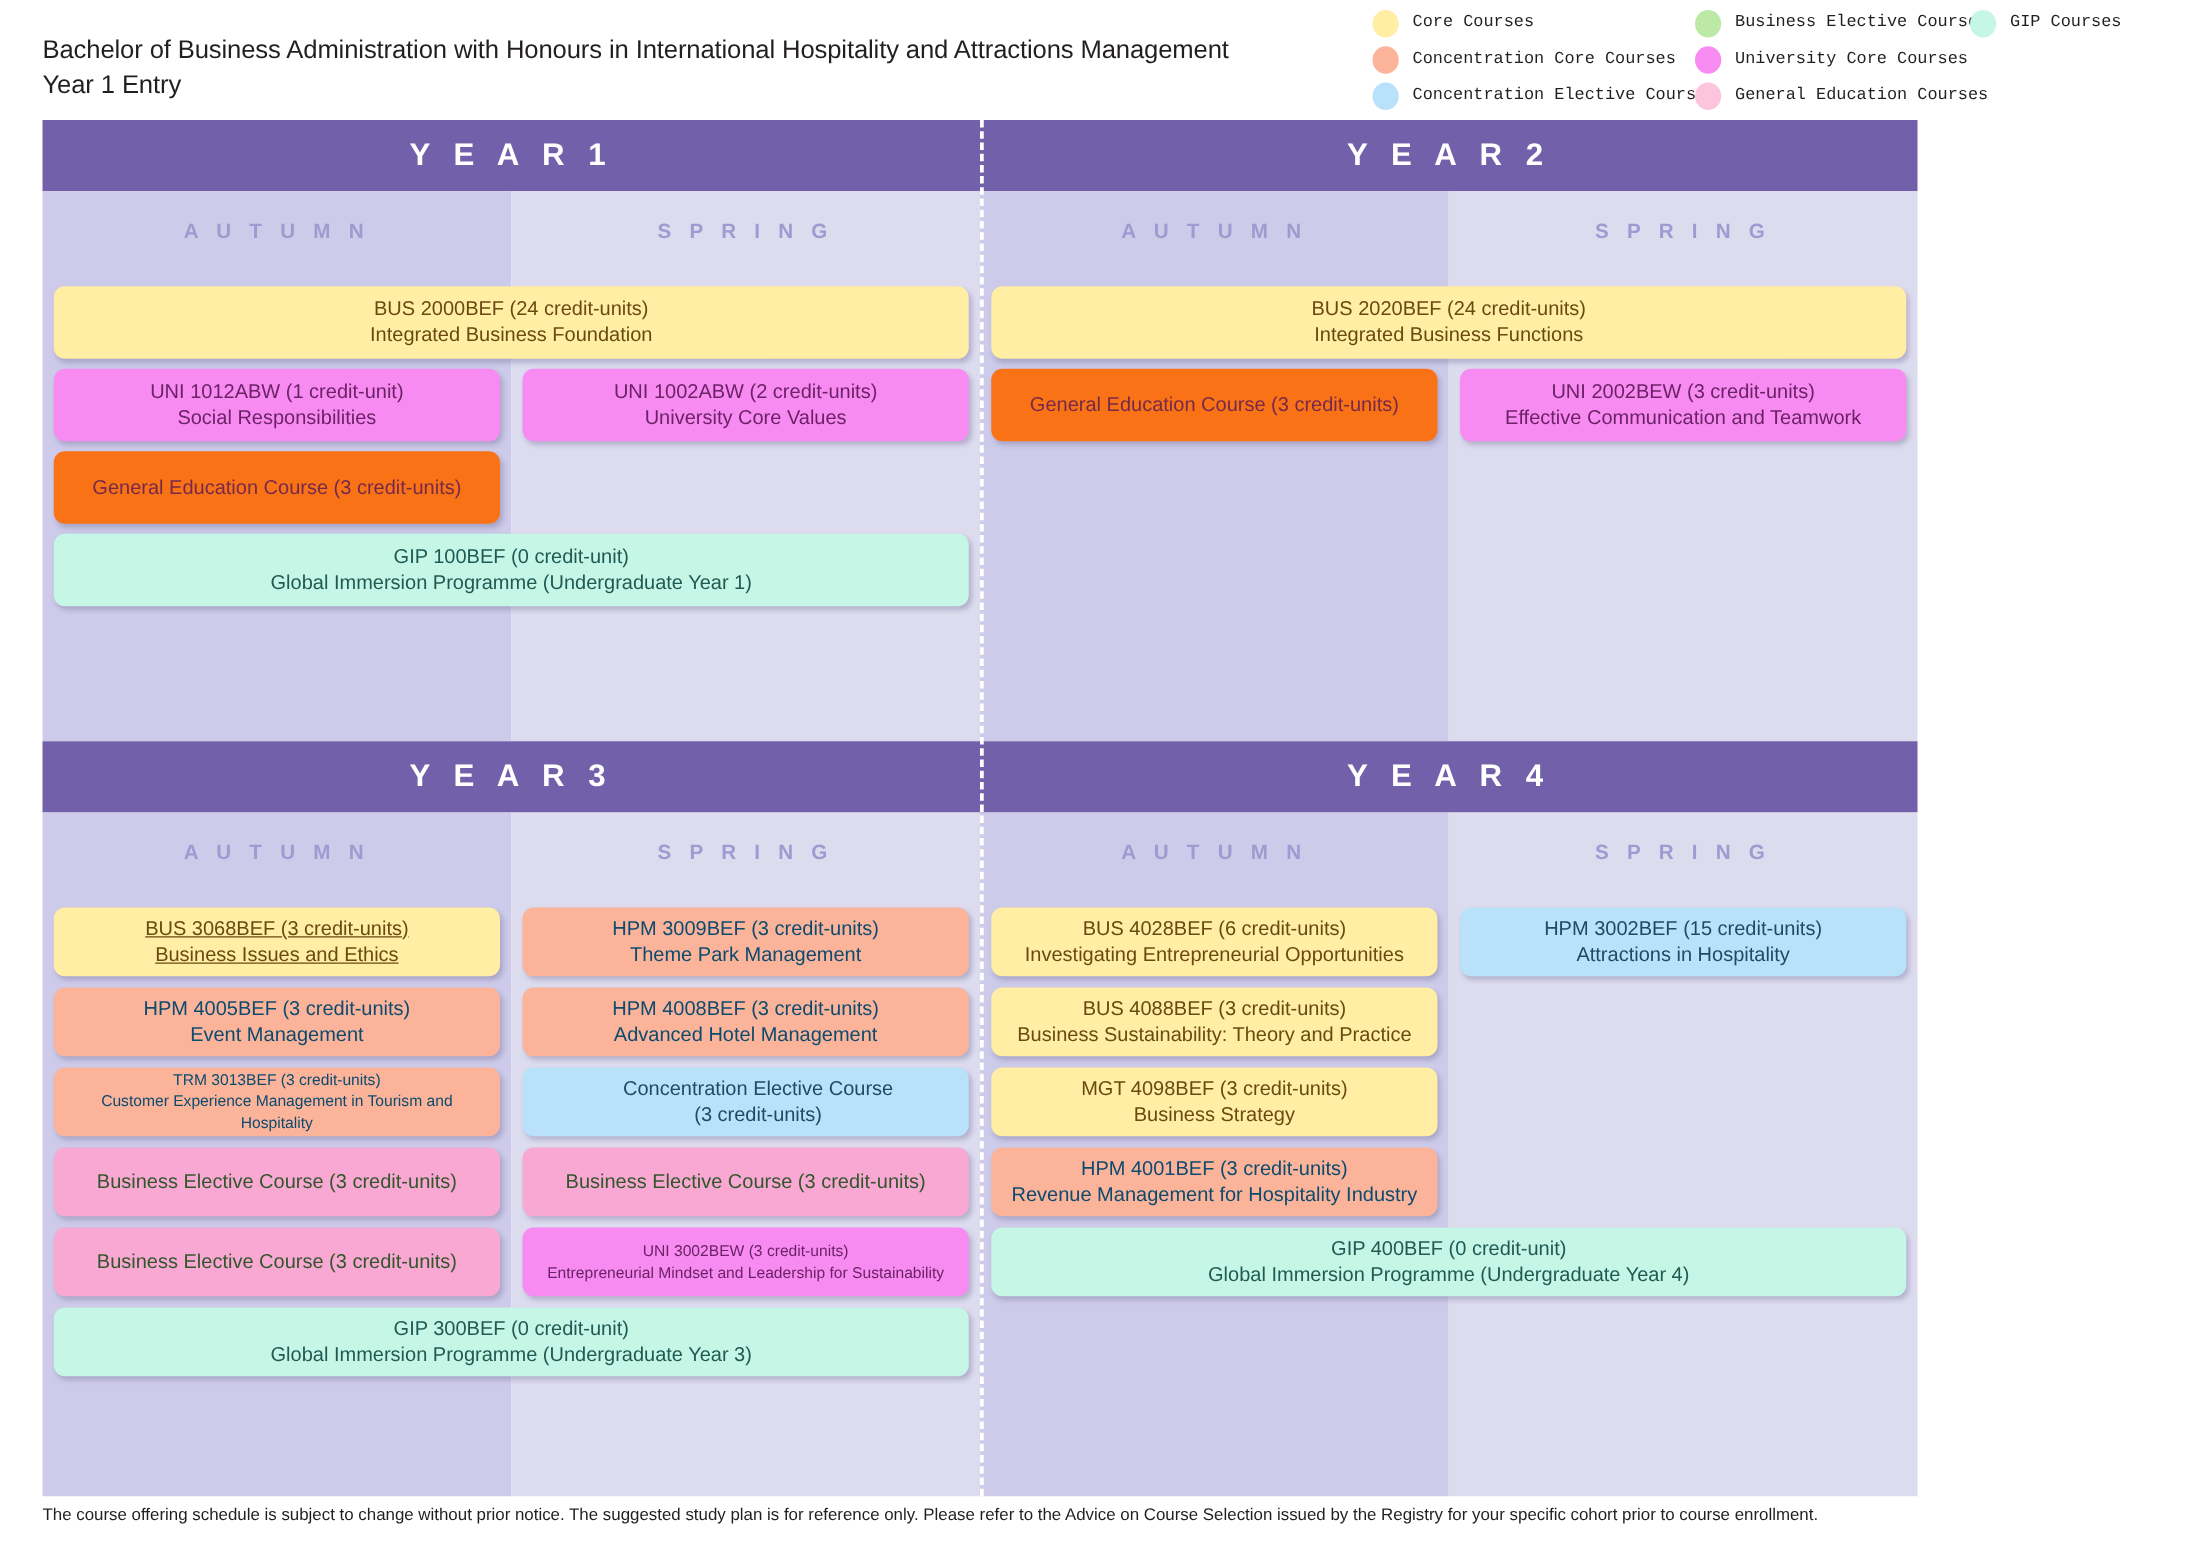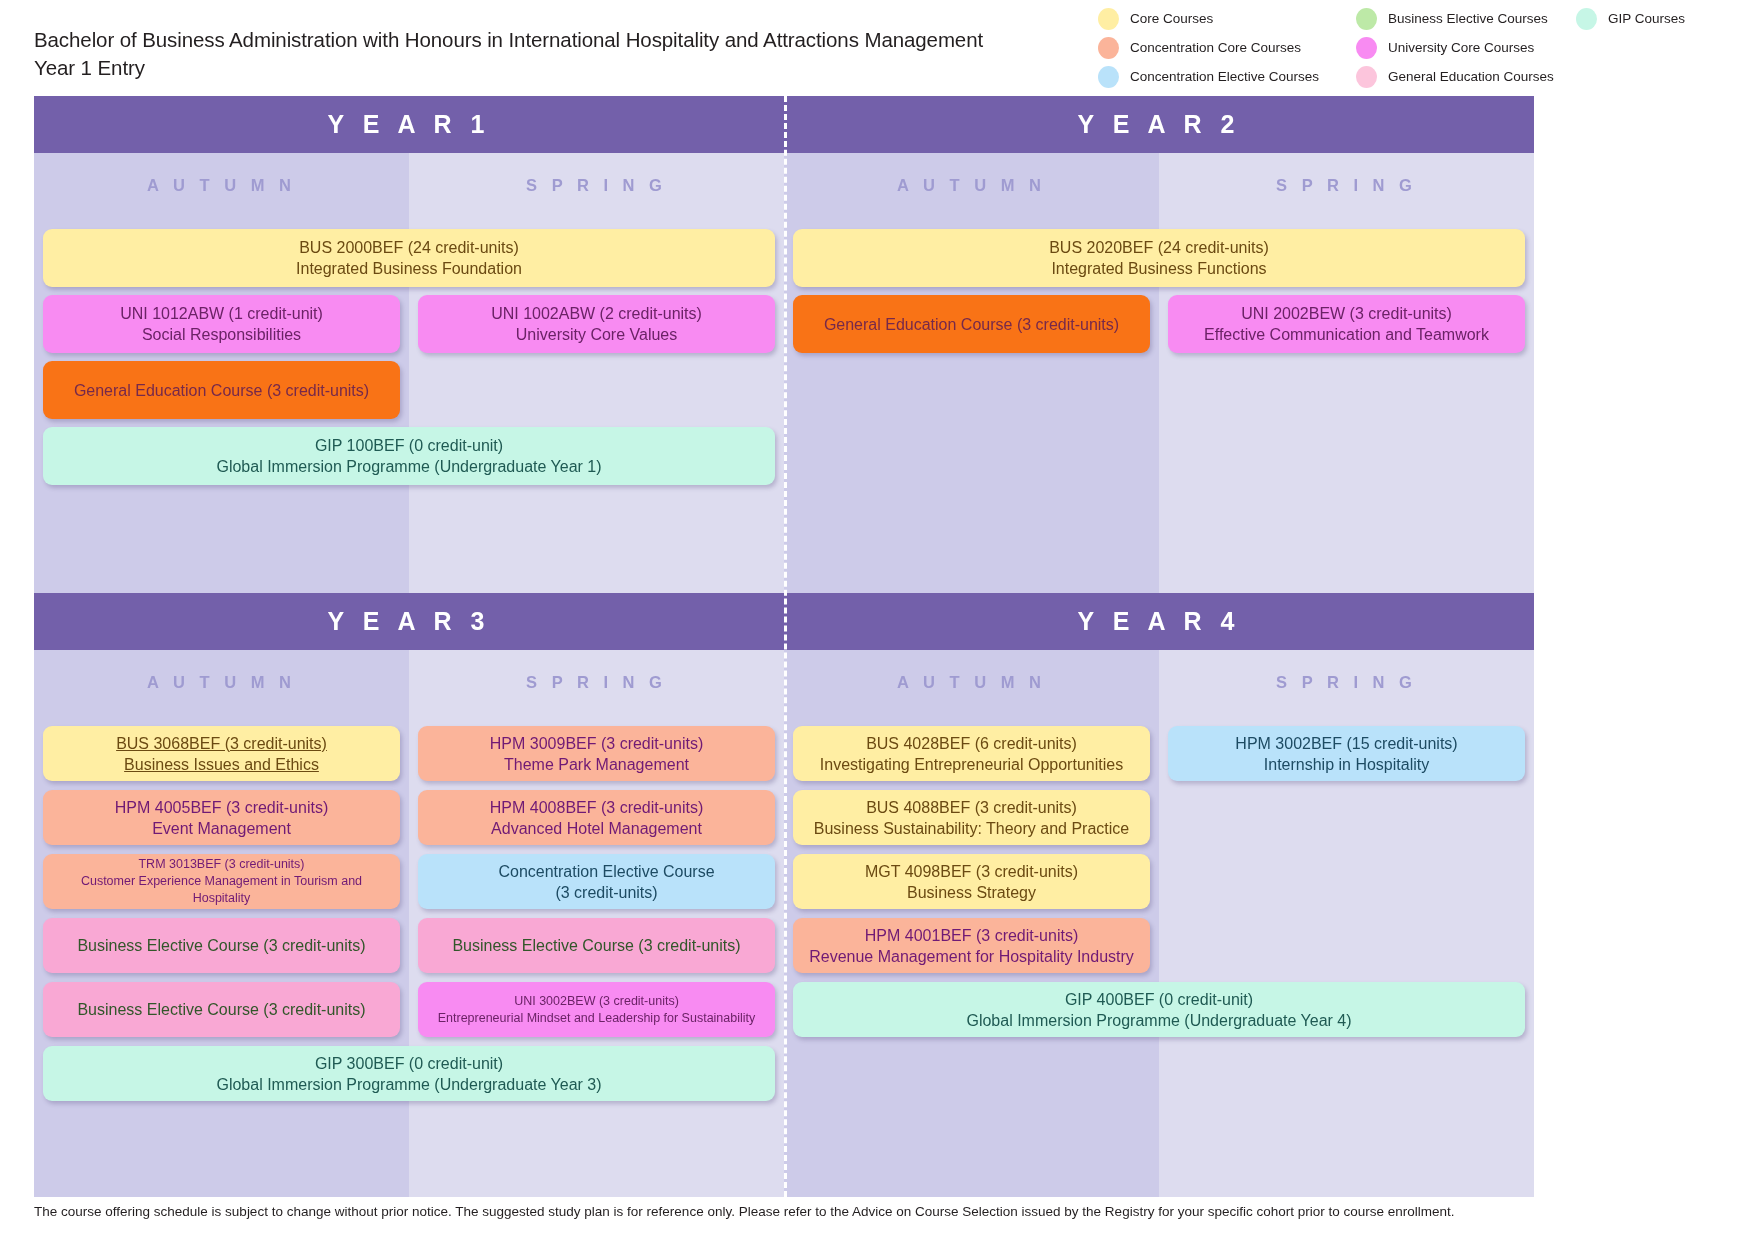--- a/index.html
+++ b/index.html
@@ -24,21 +24,21 @@
   .title-line{display:block;}
 
   .legend{
     position:absolute;left:1098px;top:4px;width:650px;height:88px;
   }
   .legend-col{position:absolute;top:0;}
   .legend-col.c1{left:0;width:250px;}
   .legend-col.c2{left:258px;width:220px;}
   .legend-col.c3{left:478px;width:170px;}
   .legend-item{
-    display:flex;align-items:center;height:29px;
+    display:flex;align-items:center;height:29px;font-family:Liberation Mono, monospace;
   }
   .swatch{
     width:21px;height:22px;border-radius:50%;flex:0 0 auto;margin-right:11px;
   }
   .legend-label{font-size:13.5px;color:#231f20;white-space:nowrap;}
 
   
   .grid{
     position:absolute;left:34px;top:96px;width:1500px;height:1101px;
   }
@@ -78,21 +78,21 @@
   }
   .box .l1,.box .l2{display:block;width:100%;}
   .box .l1{font-size:16px;line-height:21px;}
   .box .l2{font-size:16px;line-height:21px;}
   .box.small .l1{font-size:12.5px;line-height:17px;}
   .box.small .l2{font-size:12.5px;line-height:17px;}
   .box.one .l1{font-size:16px;}
 
   
   .c-core      {background:#ffeea3;color:#6b4a12;}
-  .c-conccore  {background:#fbb49a;color:#701a75;}
+  .c-conccore  {background:#fbb49a;color:#0c4a6e;}
   .c-concelec  {background:#b9e2fa;color:#1d4b63;}
   .c-buselec   {background:#f9a8d4;color:#32562a;}
   .c-unicore   {background:#f88bf2;color:#6b2266;}
   .c-gened     {background:#f97316;color:#76294b;align-items:center;}
   .c-gip       {background:#c6f6e6;color:#1f5a53;}
 
   
   .vdash{
     position:absolute;left:784px;top:96px;width:0;height:1101px;
     border-left:3px dashed #ffffff;
@@ -273,21 +273,21 @@
             <div class="season">S P R I N G</div>
           </div>
         </div>
         <div class="body">
           <div class="box c-core" style="left: 9px; top: 76px; width: 357px; height: 55px;">
             <span class="l1">BUS 4028BEF (6 credit-units)</span>
             <span class="l2">Investigating Entrepreneurial Opportunities</span>
           </div>
           <div class="box c-concelec" style="left: 384px; top: 76px; width: 357px; height: 55px;">
             <span class="l1">HPM 3002BEF (15 credit-units)</span>
-            <span class="l2">Internship in Hospitality</span>
+            <span class="l2">Attractions in Hospitality</span>
           </div>
           <div class="box c-core" style="left: 9px; top: 140px; width: 357px; height: 55px;">
             <span class="l1">BUS 4088BEF (3 credit-units)</span>
             <span class="l2">Business Sustainability: Theory and Practice</span>
           </div>
           <div class="box c-core" style="left: 9px; top: 204px; width: 357px; height: 55px;">
             <span class="l1">MGT 4098BEF (3 credit-units)</span>
             <span class="l2">Business Strategy</span>
           </div>
           <div class="box c-conccore" style="left: 9px; top: 268px; width: 357px; height: 55px;">

